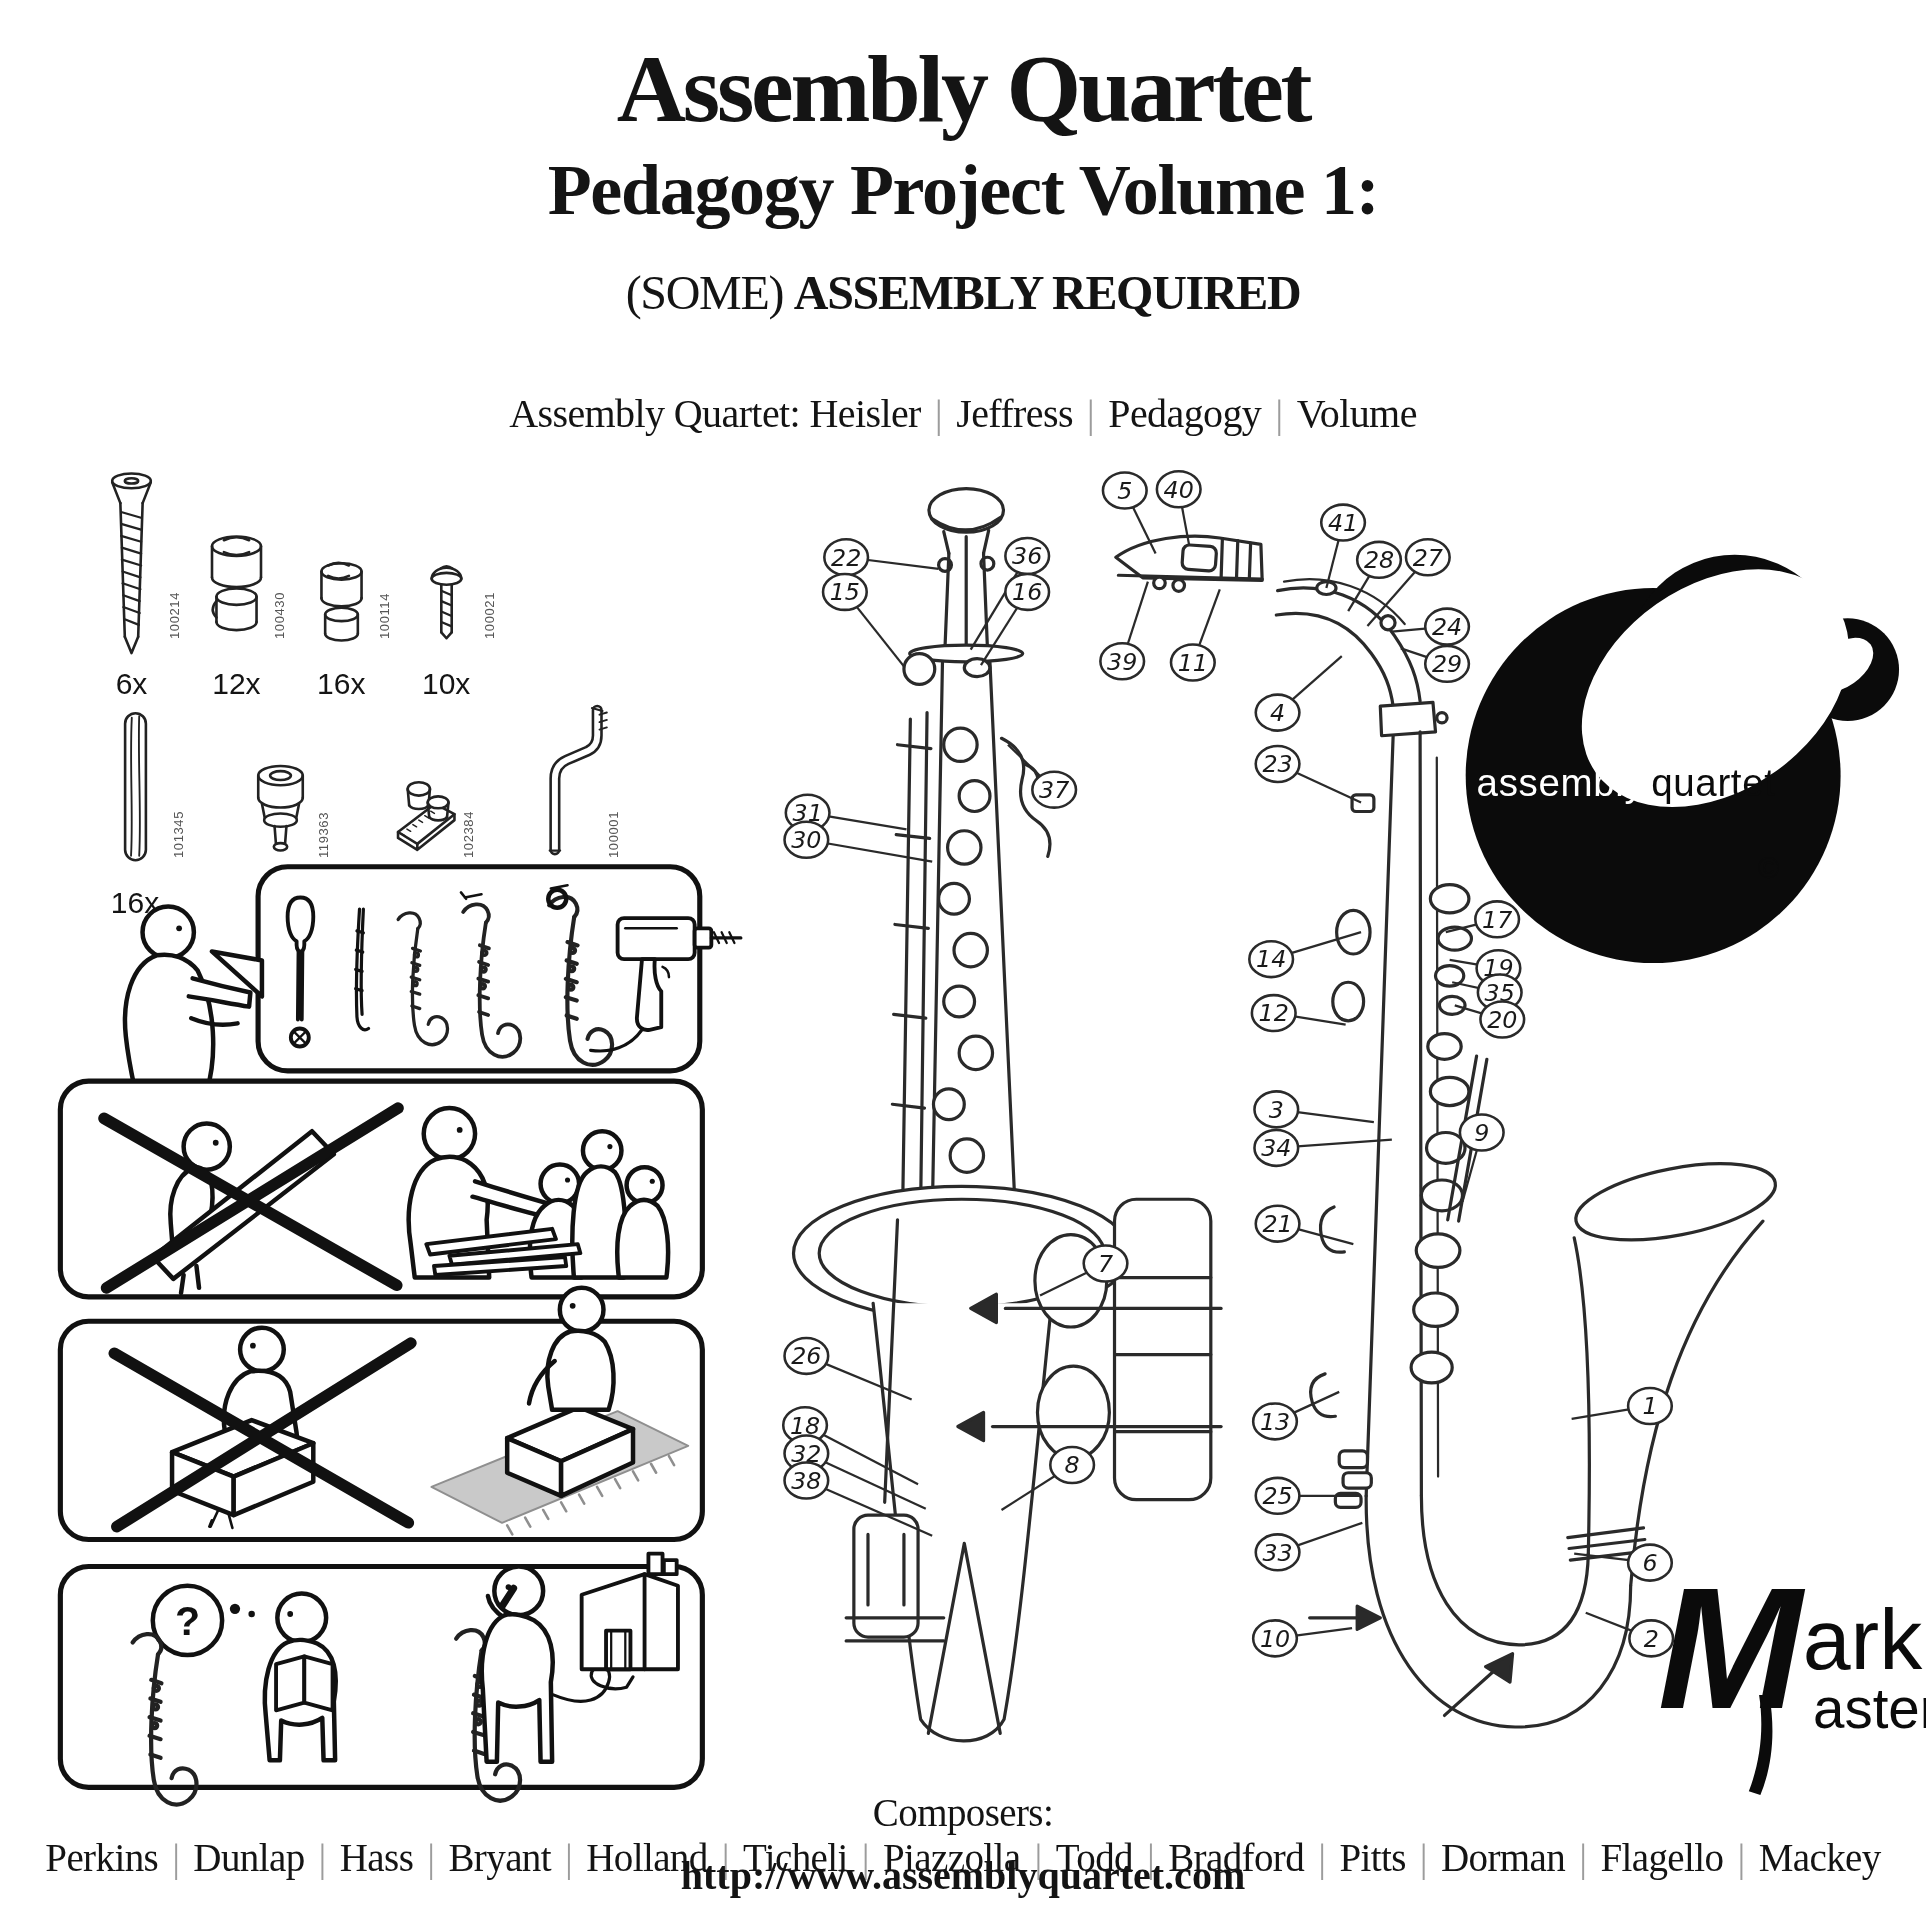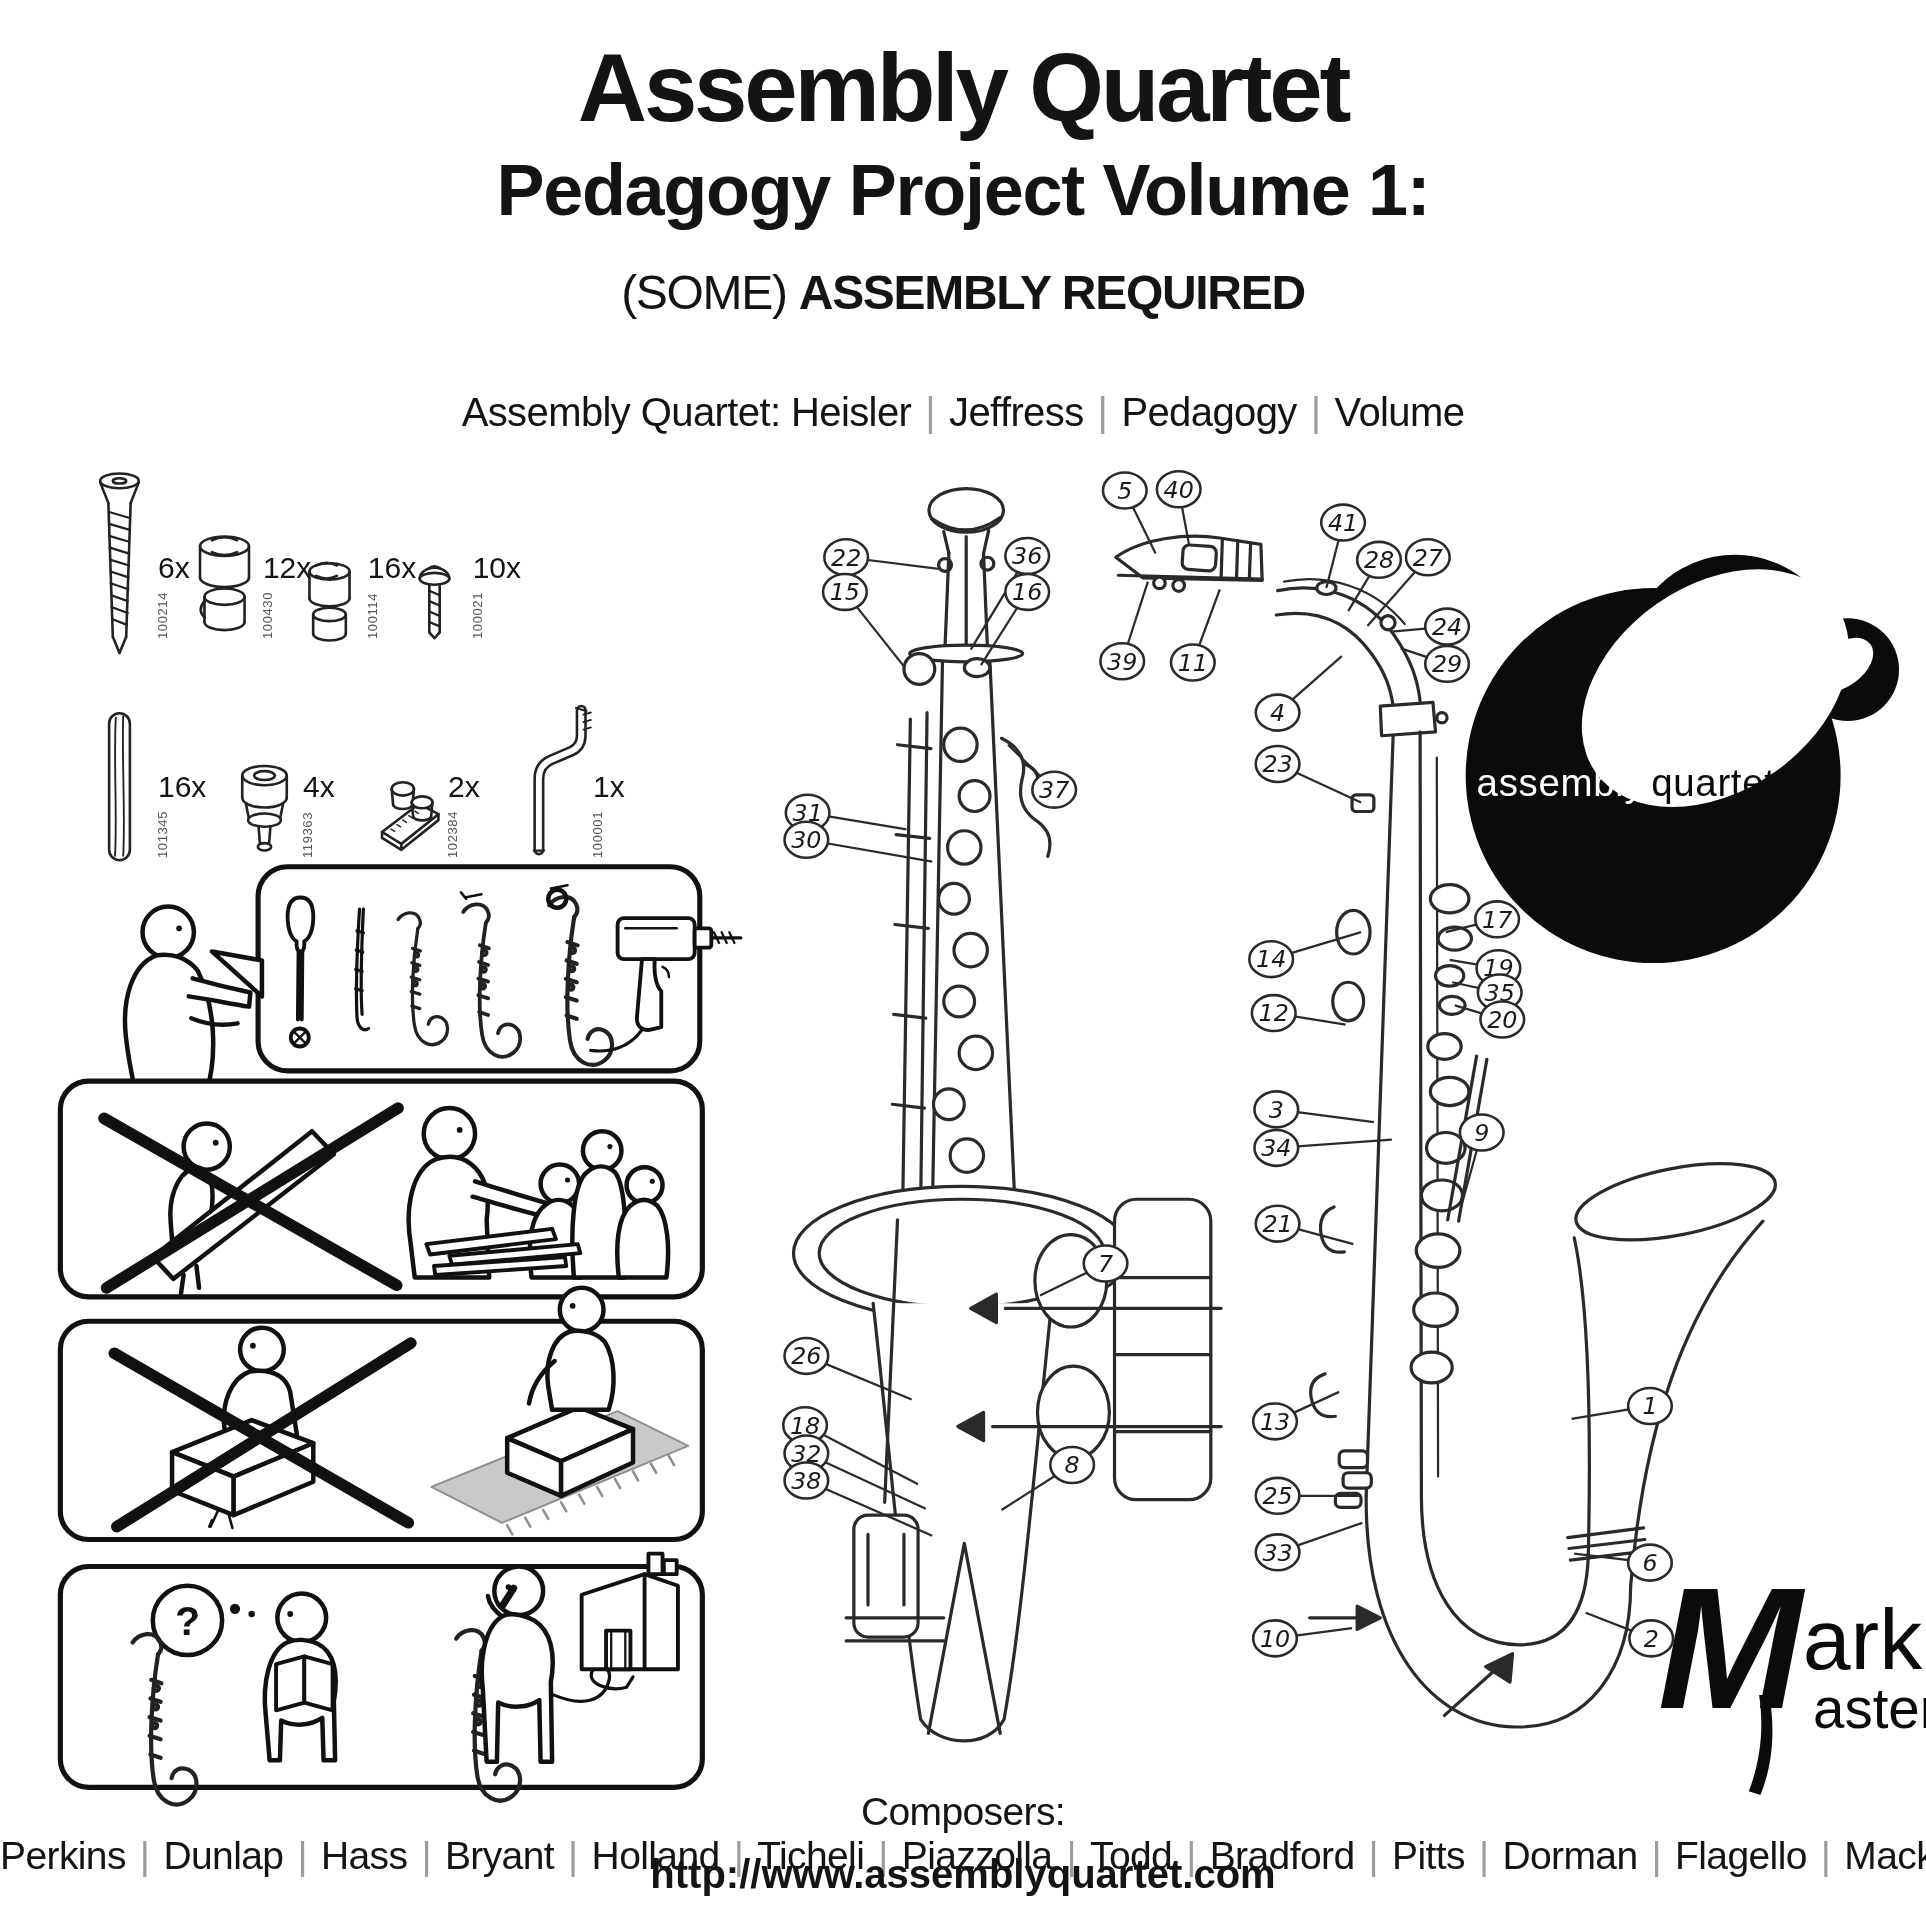--- a/index.html
+++ b/index.html
@@ -1,32 +1,32 @@
 <!DOCTYPE html>
 <html style="font-size:10.3px"><head>
 <meta charset="utf-8">
 <style>
   html,body{margin:0;padding:0;}
   body{width:1926px;height:1926px;background:#fff;position:relative;overflow:hidden;
        font-family:"Liberation Sans", sans-serif;color:#141414;}
   .abs{position:absolute;}
-  .ctr{left:0;width:1926px;text-align:center;}
+  .ctr{left:0;width:1926px;text-align:center;font-family:Liberation Serif, serif;}
   #title{top:33px;font-size:96px;font-weight:bold;letter-spacing:-3.2px;}
   #subtitle{top:149px;font-size:72px;font-weight:bold;letter-spacing:-1.3px;}
   #album-line{top:265px;font-size:48px;letter-spacing:-1.3px;}
   #album-line .some{font-weight:400;}
   #album-line .req{font-weight:bold;}
   #performers{top:390px;font-size:40px;letter-spacing:-0.6px;}
   .sep{color:#9c9c9c;padding:0 14px;font-weight:400;}
   #composers{top:1790px;font-size:39px;letter-spacing:-0.6px;}
   #url{top:1852px;font-size:40px;font-weight:bold;}
   .hw-row{position:absolute;display:flex;align-items:flex-end;}
   #hw-row-1{left:81px;top:469px;gap:3.9px;}
   #hw-row-2{left:81px;top:688px;gap:37px;}
-  .hw-item{display:flex;flex-direction:row;align-items:center;width:101px;}
+  .hw-item{display:flex;flex-direction:column;align-items:center;width:101px;}
   #hw-row-2 .hw-item{width:108px;}
   .hw-top{position:relative;line-height:0;}
   .hw-part{position:absolute;right:-5.1px;bottom:23px;writing-mode:vertical-rl;
            transform:rotate(180deg);font-size:13px;color:#555;letter-spacing:0.6px;}
   .hw-count{font-size:30px;font-weight:500;margin-top:5.1px;}
   #art{left:0;top:0;pointer-events:none;}
   svg text{font-family:"Liberation Sans", sans-serif;}
   .callout-num{font-family:"DejaVu Sans", sans-serif;font-style:italic;}
 </style>
 </head>

